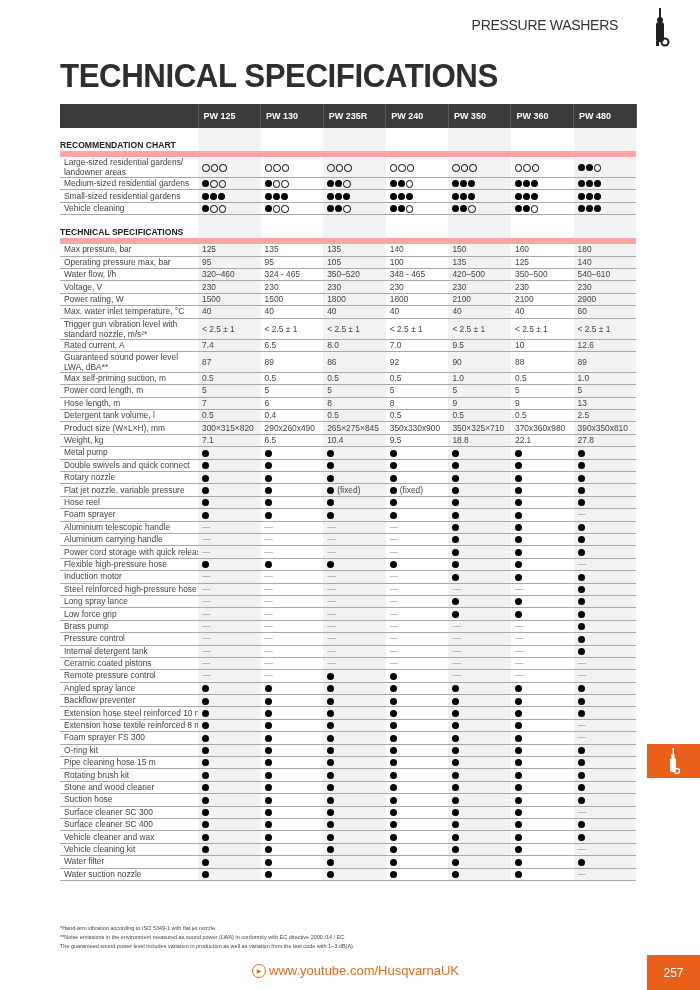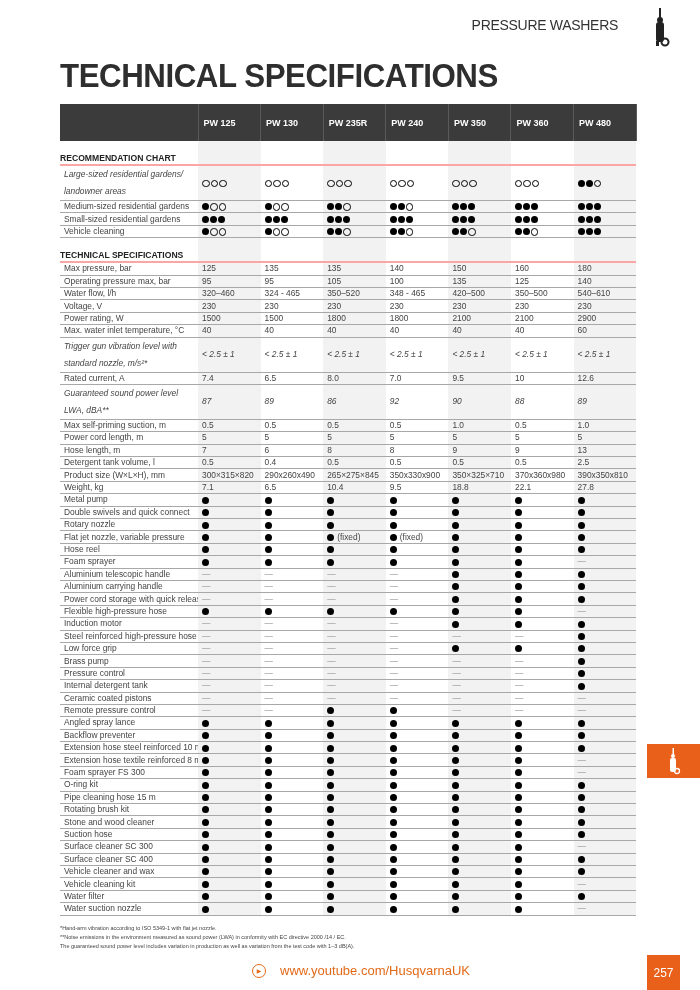--- a/index.html
+++ b/index.html
@@ -3,37 +3,37 @@
 <meta charset="utf-8">
 <style>
   html, body { margin:0; padding:0; background:#ffffff; }
   body { width:700px; height:990px; position:relative; overflow:hidden; font-family:"Liberation Sans", sans-serif; color:#333; }
   .section-title { position:absolute; top:17px; right:82px; font-family:"Liberation Sans", sans-serif; font-size:14px; color:#333; letter-spacing:-0.3px; }
   .section-icon { position:absolute; top:8px; left:650px; width:22px; height:40px; }
   .page-title { position:absolute; top:56px; left:60px; font-family:"Liberation Sans", sans-serif; font-weight:bold; font-size:34px; color:#2e2e2e; letter-spacing:-0.5px; transform:scaleX(0.92); transform-origin:left; }
   table.spec { position:absolute; top:104px; left:60px; border-collapse:collapse; table-layout:fixed; width:576px; font-size:8.4px; }
   table.spec col.lbl { width:138px; }
   table.spec col.m { width:62.6px; }
-  table.spec thead th { background:#3b3b3b; color:#fff; font-weight:bold; text-align:left; padding:0 5px; height:37px; font-size:9px; border-right:1px solid #5a5a5a; }
+  table.spec thead th { background:#3b3b3b; color:#fff; font-weight:bold; text-align:left; padding:0 5px; height:24px; font-size:9px; border-right:1px solid #5a5a5a; }
   table.spec thead th:first-child { border-right:1px solid #5a5a5a; }
   table.spec td { padding:0 4px; height:11.4px; line-height:11px; border-bottom:1px solid #a8a8a8; white-space:nowrap; overflow:hidden; color:#444; }
   table.spec td.lbl { padding-left:4px; color:#444; }
   table.spec td.alt { background:#f2f2f2; }
-  table.spec tr.group td { border-bottom:2px solid #fca5a5; height:16px; padding-top:7px; vertical-align:bottom; font-weight:bold; color:#222; font-size:8.6px; }
+  table.spec tr.group td { border-bottom:6px solid #fca5a5; height:16px; padding-top:7px; vertical-align:bottom; font-weight:bold; color:#222; font-size:8.6px; }
   table.spec tr.group td.lbl { padding-left:0; }
-  table.spec tr.tall td { height:20px; line-height:17px; white-space:normal;font-style:italic; }
+  table.spec tr.tall td { height:20px; line-height:10px; white-space:normal; }
   .dot { display:inline-block; width:7px; height:7px; border-radius:50%; background:#000; vertical-align:middle; }
   .odot { display:inline-block; width:5.5px; height:5.5px; border-radius:50%; border:1px solid #000; vertical-align:middle; margin-right:1px; }
   .fdot { display:inline-block; width:7px; height:7px; border-radius:50%; background:#000; vertical-align:middle; margin-right:1px; }
   .dash { color:#999; }
   .note { color:#444; }
   .footnotes { position:absolute; top:924px; left:60px; font-size:5.5px; line-height:9px; color:#444; }
-  .footer-link { position:absolute; top:963px; left:252px; font-size:13px; color:#e36a1a; display:flex; align-items:center; gap:14px; }
+  .footer-link { position:absolute; top:963px; left:252px; font-size:13px; color:#e36a1a; display:flex; align-items:center; gap:3px; }
   .yt-icon { width:14px; height:14px; border-radius:50%; border:1.5px solid #e36a1a; display:inline-flex; align-items:center; justify-content:center; font-size:6px; color:#e36a1a; box-sizing:border-box; }
-  .page-tab { position:absolute; top:955px; left:647px; width:33px; height:35px; background:#e8601a; color:#fff; font-size:12px; display:flex; align-items:center; justify-content:center;text-align:right; }
+  .page-tab { position:absolute; top:955px; left:647px; width:53px; height:35px; background:#e8601a; color:#fff; font-size:12px; display:flex; align-items:center; justify-content:center;text-align:right; }
   .side-tab { position:absolute; top:744px; left:647px; width:53px; height:34px; background:#e8601a; }
 </style>
 </head>
 <body>
 
 <div class="section-title">PRESSURE WASHERS</div>
 <svg class="section-icon" viewBox="0 0 22 40">
   <rect x="9" y="0" width="2" height="10" fill="#222"></rect>
   <circle cx="10" cy="12" r="3" fill="#222"></circle>
   <rect x="6" y="14" width="8" height="20" rx="3" fill="#222"></rect>
@@ -391,20 +391,30 @@
         <td class="lbl">Steel reinforced high-pressure hose</td>
         <td class="alt"><span class="dash">—</span></td>
         <td><span class="dash">—</span></td>
         <td class="alt"><span class="dash">—</span></td>
         <td><span class="dash">—</span></td>
         <td class="alt"><span class="dash">—</span></td>
         <td><span class="dash">—</span></td>
         <td class="alt"><span class="dot"></span></td>
       </tr>
       <tr>
+        <td class="lbl">Long spray lance</td>
+        <td class="alt"><span class="dash">—</span></td>
+        <td><span class="dash">—</span></td>
+        <td class="alt"><span class="dash">—</span></td>
+        <td><span class="dash">—</span></td>
+        <td class="alt"><span class="dot"></span></td>
+        <td><span class="dot"></span></td>
+        <td class="alt"><span class="dot"></span></td>
+      </tr>
+      <tr>
         <td class="lbl">Low force grip</td>
         <td class="alt"><span class="dash">—</span></td>
         <td><span class="dash">—</span></td>
         <td class="alt"><span class="dash">—</span></td>
         <td><span class="dash">—</span></td>
         <td class="alt"><span class="dot"></span></td>
         <td><span class="dot"></span></td>
         <td class="alt"><span class="dot"></span></td>
       </tr>
       <tr>

